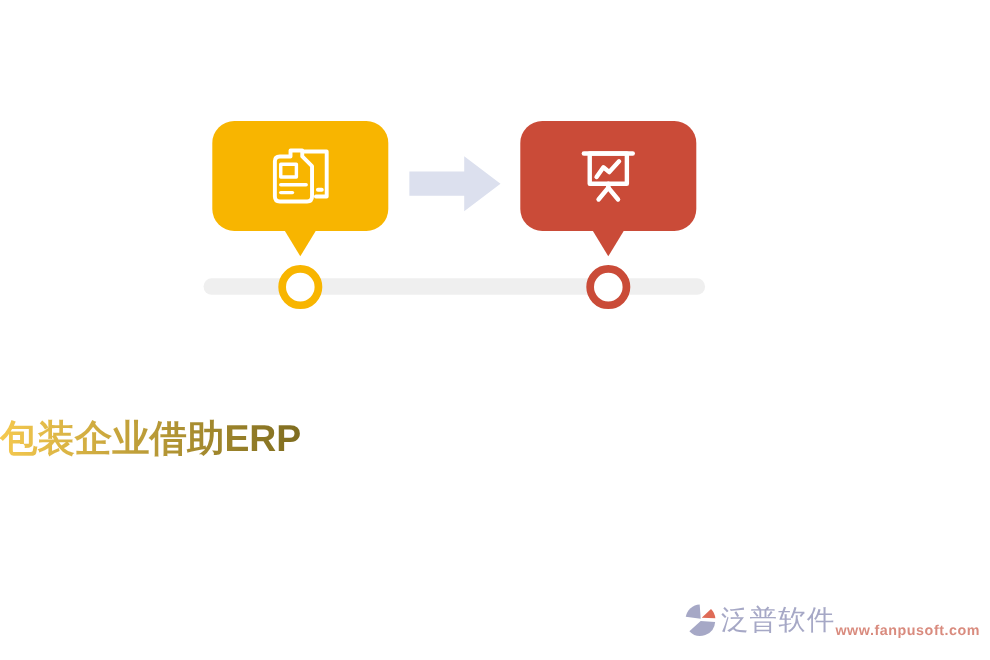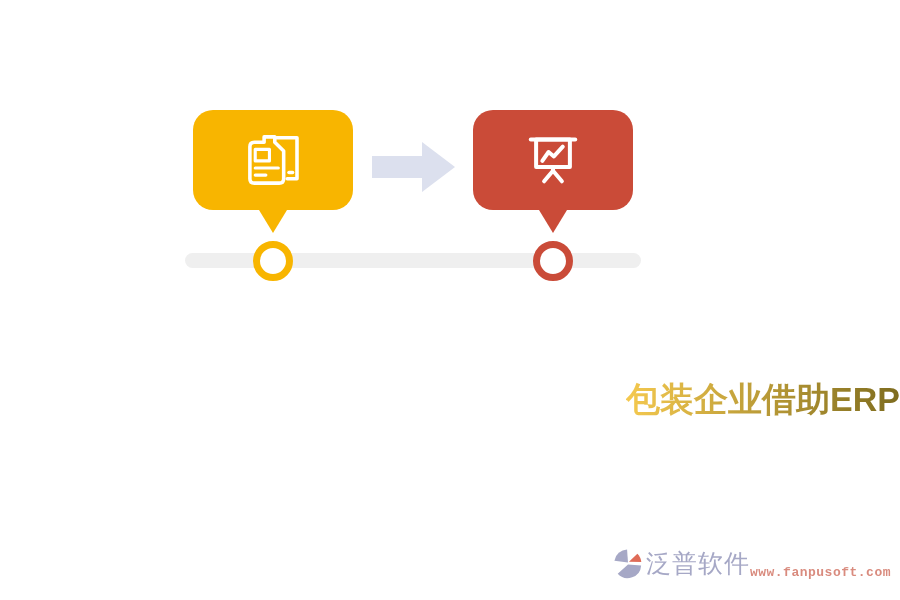--- a/index.html
+++ b/index.html
@@ -48,21 +48,21 @@
     position:absolute; top:241px;
     width:40px; height:40px; border-radius:50%;
     background:#ffffff;
   }
   .timeline-marker.m1 { left:253px; border:7px solid var(--step1,#F8B500); }
   .timeline-marker.m2 { left:533px; border:7px solid var(--step2,#CA4B38); }
 
   
   .headline {
     position:absolute; left:0; top:378px; width:900px;
-    text-align:right; font-weight:bold;
+    text-align:left; font-weight:bold;
     line-height:1.25;
   }
   .headline .line1 { font-size:34px; }
   .headline .line2 { font-size:40px; margin-top:8px; }
   .grad { color:#C9A233; }
   @supports ((-webkit-background-clip:text) or (background-clip:text)) {
     .grad {
       background-image:linear-gradient(90deg, var(--grad-from,#F5C94F) 0%, var(--grad-to,#7E6C1F) 100%);
       -webkit-background-clip:text;
       background-clip:text;
@@ -77,21 +77,21 @@
   }
   .brand-row { display:flex; align-items:center; gap:3px; }
   .brand-logo-icon { width:30px; height:31px; }
   .brand-logo-icon svg { width:100%; height:100%; display:block; }
   .brand-name {
     font-size:25px; letter-spacing:1px;
     color:var(--brand,#A6A8C6);
   }
   .brand-url {
     margin-top:0px; margin-right:2px;
-    font-family:Liberation Mono, monospace; font-weight:bold;
+    font-family:Liberation Sans, sans-serif; font-weight:bold;
     font-size:13px; letter-spacing:0.5px;
     color:var(--url,#D98B7E);
   }
 </style>
 </head>
 <body>
 
 <div class="stage">
 
   <div class="bubble step1">

